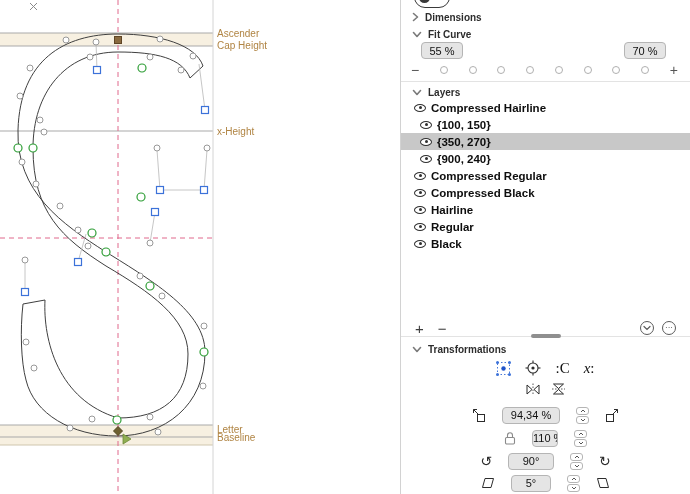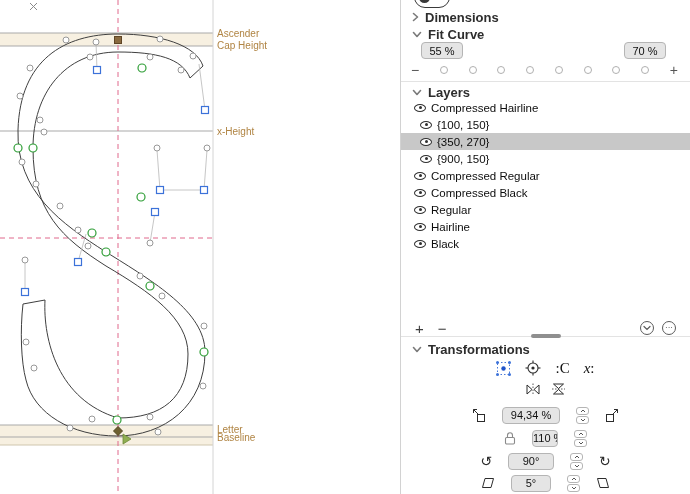--- a/index.html
+++ b/index.html
@@ -14,40 +14,40 @@
   .panel { position:absolute; left:400px; top:0; width:290px; height:494px;
            background:#fff; border-left:1px solid #d2d2d2; }
 
   .pill { position:absolute; left:13px; top:-14px; width:36px; height:22px;
           border:1.5px solid #3a3a3a; border-radius:11px; }
   .pill-dot { position:absolute; left:4px; top:5px; width:11px; height:11px;
           border-radius:50%; background:#3a3a3a; }
 
   .sect { position:absolute; left:0; width:100%; height:16px; display:flex;
           align-items:center; gap:6px; padding-left:11px;
-          font-size:13px; font-weight:bold; color:#2d2d2d; }
+          font-size:10px; font-weight:bold; color:#2d2d2d; }
   .chev { flex:none; display:flex; }
 
   .fields-row { position:absolute; top:42px; left:0; width:100%; height:18px;
           display:flex; justify-content:space-between; padding:0 24px 0 20px; }
   .field { height:17px; border:1px solid #b5b5b5; border-radius:4px;
           font-size:11px; text-align:center; background:#e5e5e5; color:#111;
           font-family:"Liberation Sans", sans-serif; }
   .f-small { width:42px; }
 
   .steps-row { position:absolute; top:62px; left:0; width:100%; height:16px;
           display:flex; align-items:center; justify-content:space-between; padding:0 12px 0 10px; }
   .pm { font-size:14px; color:#555; line-height:1; }
   .radio { width:8px; height:8px; border:1px solid #b0b0b0; border-radius:50%; background:#fff; }
 
   .sep { position:absolute; left:0; width:100%; border-top:1px solid #e3e3e3; }
 
   .layers-list { position:absolute; top:99px; left:0; width:100%; }
   .lrow { height:17px; display:flex; align-items:center; gap:5px; padding-left:13px;
-          font-size:11.5px; font-weight:normal; color:#0d0d0d; }
+          font-size:11.5px; font-weight:bold; color:#0d0d0d; }
   .lrow.indent { padding-left:19px; }
   .lrow.selected { background:#c8c8c8; }
   .eye { width:12px; height:8px; border:1px solid #2f2f2f; border-radius:50%;
          position:relative; flex:none; background:#fff; }
   .eye::after { content:""; position:absolute; left:3.5px; top:1.5px; width:3px; height:3px;
          background:#2f2f2f; border-radius:50%; }
 
   .layers-toolbar { position:absolute; top:318px; left:0; width:100%; height:20px;
          display:flex; align-items:center; padding:0 14px; }
   .lt-pm { font-size:15px; color:#3c3c3c; line-height:1; margin-right:14px; }
@@ -264,37 +264,37 @@
       <div class="lrow indent">
         <span class="eye"></span>
         <span>{100, 150}</span>
       </div>
       <div class="lrow indent selected">
         <span class="eye"></span>
         <span>{350, 270}</span>
       </div>
       <div class="lrow indent">
         <span class="eye"></span>
-        <span>{900, 150}</span>
+        <span>{900, 240}</span>
       </div>
       <div class="lrow">
         <span class="eye"></span>
         <span>Compressed Regular</span>
       </div>
       <div class="lrow">
         <span class="eye"></span>
         <span>Compressed Black</span>
       </div>
       <div class="lrow">
         <span class="eye"></span>
+        <span>Hairline</span>
+      </div>
+      <div class="lrow">
+        <span class="eye"></span>
         <span>Regular</span>
-      </div>
-      <div class="lrow">
-        <span class="eye"></span>
-        <span>Hairline</span>
       </div>
       <div class="lrow">
         <span class="eye"></span>
         <span>Black</span>
       </div>
     </div>
 
     <div class="layers-toolbar">
       <span class="lt-pm">+</span>
       <span class="lt-pm">−</span>

